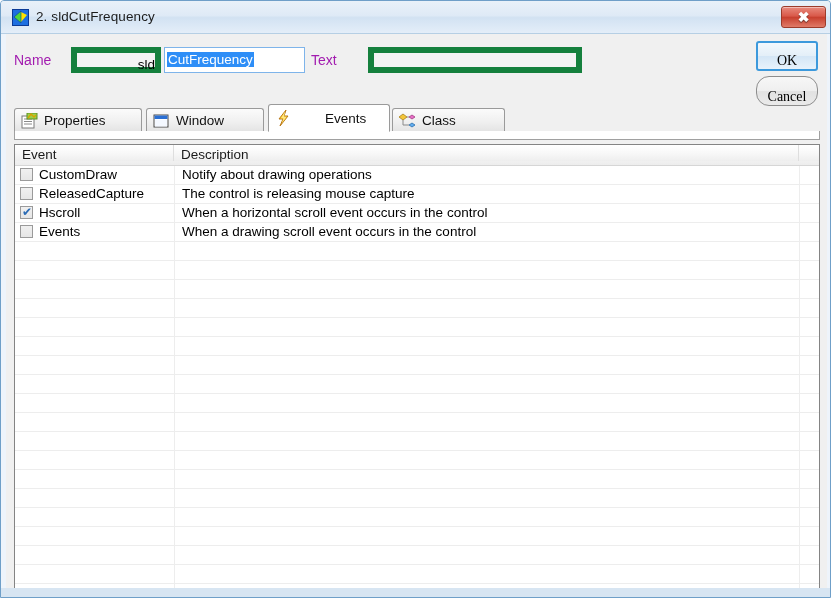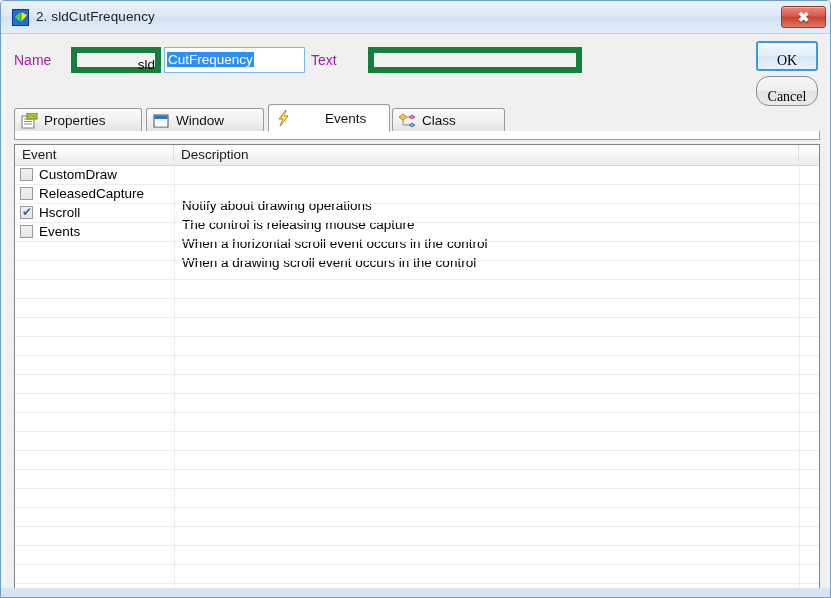--- a/index.html
+++ b/index.html
@@ -191,21 +191,21 @@
     position:absolute;left:1px;top:-2px;
     color:#2a6bb5;font-size:12px;font-weight:bold;
     font-family:"DejaVu Sans",sans-serif;line-height:14px;
   }
   .ev-name{
     position:absolute;left:24px;top:0;height:19px;line-height:18px;
     font-size:13.5px;color:#000;white-space:nowrap;
   }
   .ev-desc{
     position:absolute;left:167px;top:0;height:19px;line-height:18px;
-    font-size:13.5px;color:#000;white-space:nowrap;margin-top:31px;
+    font-size:13.5px;color:#000;white-space:nowrap;
   }
   
   .bottom-strip{
     position:absolute;left:0;bottom:0;width:831px;height:9px;
     background:#d7e5f2;
   }
 </style>
 </head>
 <body>
 

